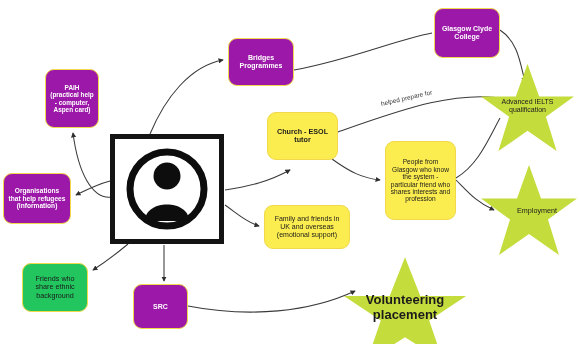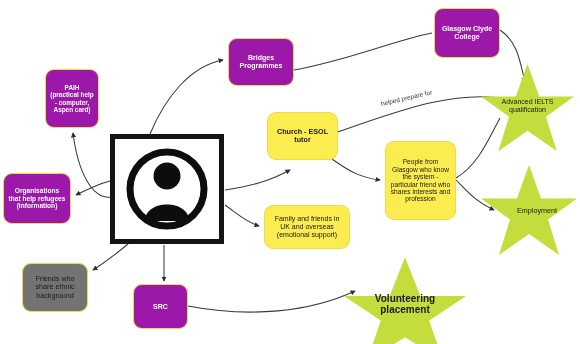--- a/index.html
+++ b/index.html
@@ -123,21 +123,21 @@
   </div>
 
   <div class="node box box-purple" style="left: 45px; top: 69px; width: 54px; height: 59px; font-size: 6.4px; background: rgb(155, 24, 168); border-color: rgb(240, 217, 74);">
       <span>PAIH (practical help - computer, Aspen card)</span>
     </div>
 
   <div class="node box box-purple" style="left: 3px; top: 173px; width: 68px; height: 51px; font-size: 6.6px; background: rgb(155, 24, 168); border-color: rgb(240, 217, 74);">
       <span>Organisations that help refugees (information)</span>
     </div>
 
-  <div class="node box box-yellow-plain" style="left: 22px; top: 263px; width: 66px; height: 49px; font-size: 7.2px; background: #737373; border-color: rgb(240, 217, 74);">
+  <div class="node box box-yellow-plain" style="left: 22px; top: 263px; width: 66px; height: 49px; font-size: 7.2px; background: #22c55e; border-color: rgb(240, 217, 74);">
       <span>Friends who share ethnic background</span>
     </div>
 
   <div class="node box box-purple" style="left: 133px; top: 284px; width: 55px; height: 45px; font-size: 7px; background: rgb(155, 24, 168); border-color: rgb(240, 217, 74);">
       <span>SRC</span>
     </div>
 
   <div class="node box box-purple" style="left: 228px; top: 38px; width: 66px; height: 48px; font-size: 7px; background: rgb(155, 24, 168); border-color: rgb(240, 217, 74);">
       <span>Bridges Programmes</span>
     </div>
@@ -169,18 +169,18 @@
     <svg viewBox="0 0 100 95" preserveAspectRatio="none" width="102" height="95">
       <polygon points="50,2 61.8,35.5 97,35.5 68.6,56.5 79.4,92 50,71 20.6,92 31.4,56.5 3,35.5 38.2,35.5" fill="#c4dc3c"></polygon>
     </svg>
     <div class="star-label" style="top: 44px; font-size: 7.2px; padding-left: 16px; ">Employment</div>
   </div>
 
   <div class="star-wrap" style="left: 340px; top: 255px; width: 130px; height: 110px;">
     <svg viewBox="0 0 100 95" preserveAspectRatio="none" width="130" height="110">
       <polygon points="50,2 61.8,35.5 97,35.5 68.6,56.5 79.4,92 50,71 20.6,92 31.4,56.5 3,35.5 38.2,35.5" fill="#c4dc3c"></polygon>
     </svg>
-    <div class="star-label bold" style="top: 38px; font-size: 10px; padding-left: 21px; padding-right: 21px;">Volunteering placement</div>
+    <div class="star-label bold" style="top: 38px; font-size: 13px; padding-left: 21px; padding-right: 21px;">Volunteering placement</div>
   </div>
 
   <div class="edge-label" style="left: 381px; top: 100px; font-size: 6.4px; transform: rotate(-13deg); color: rgb(58, 58, 58);">helped prepare for</div>
 
 </div>
 
 </body></html>

